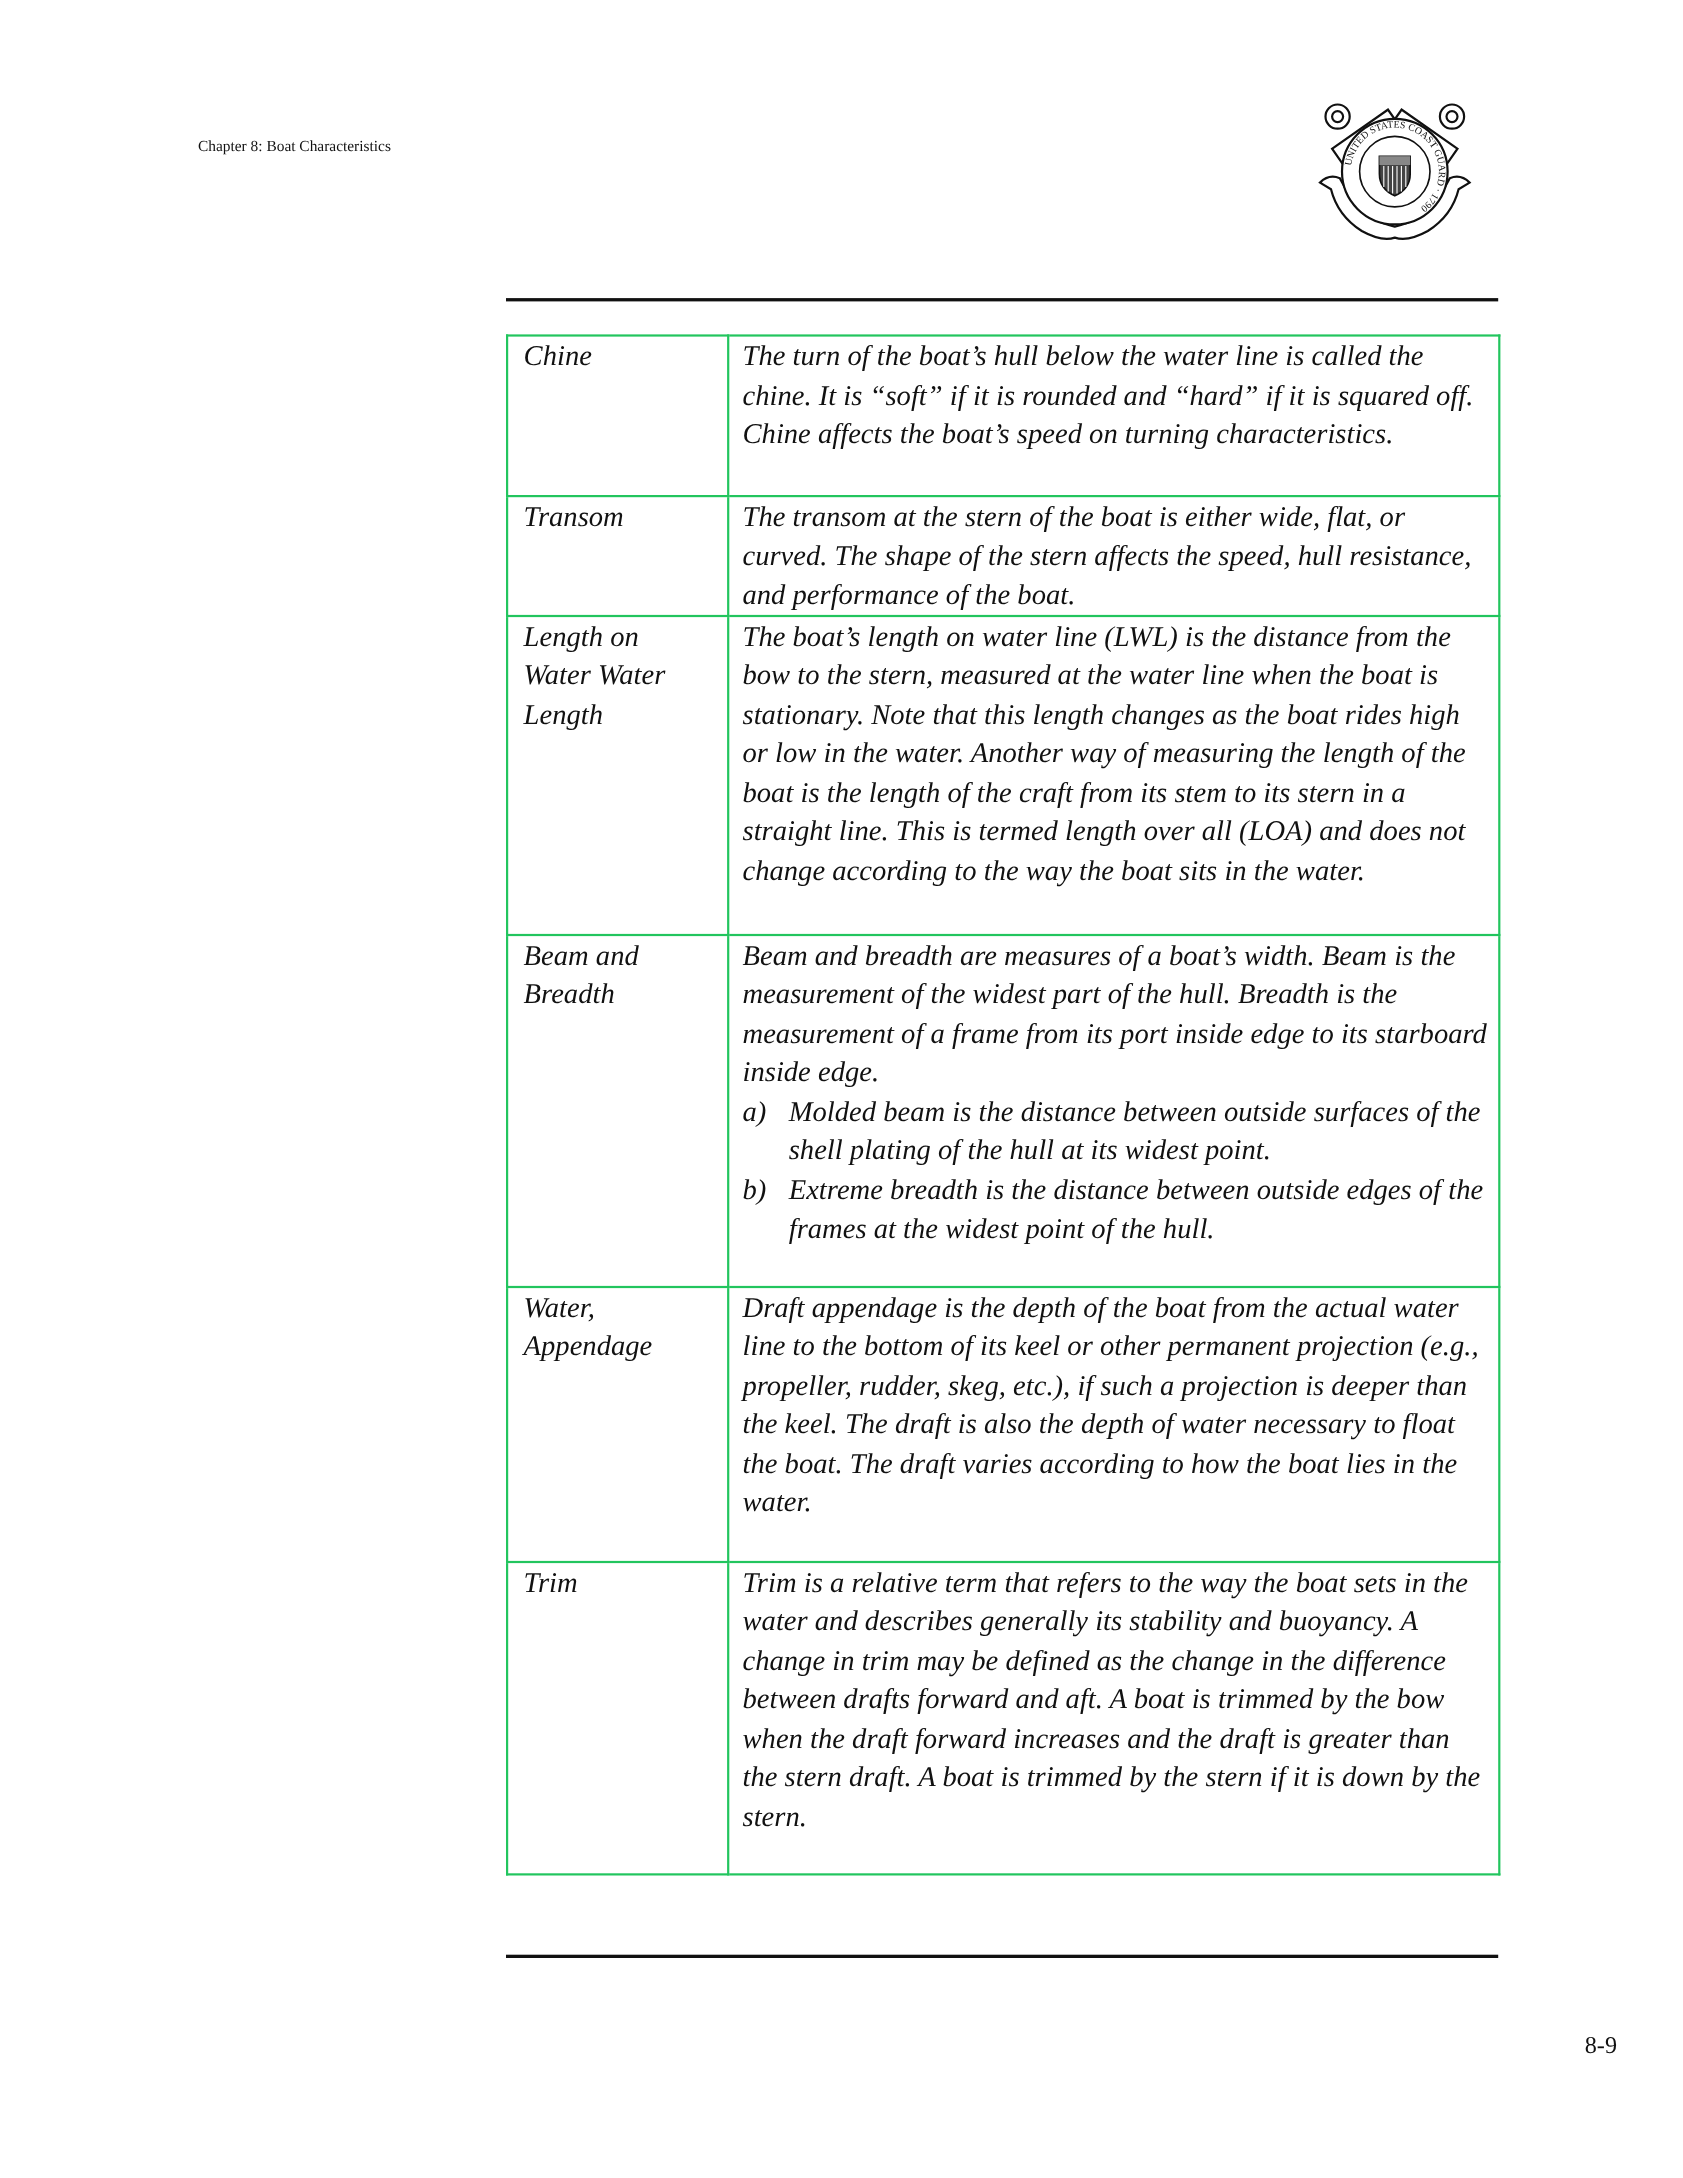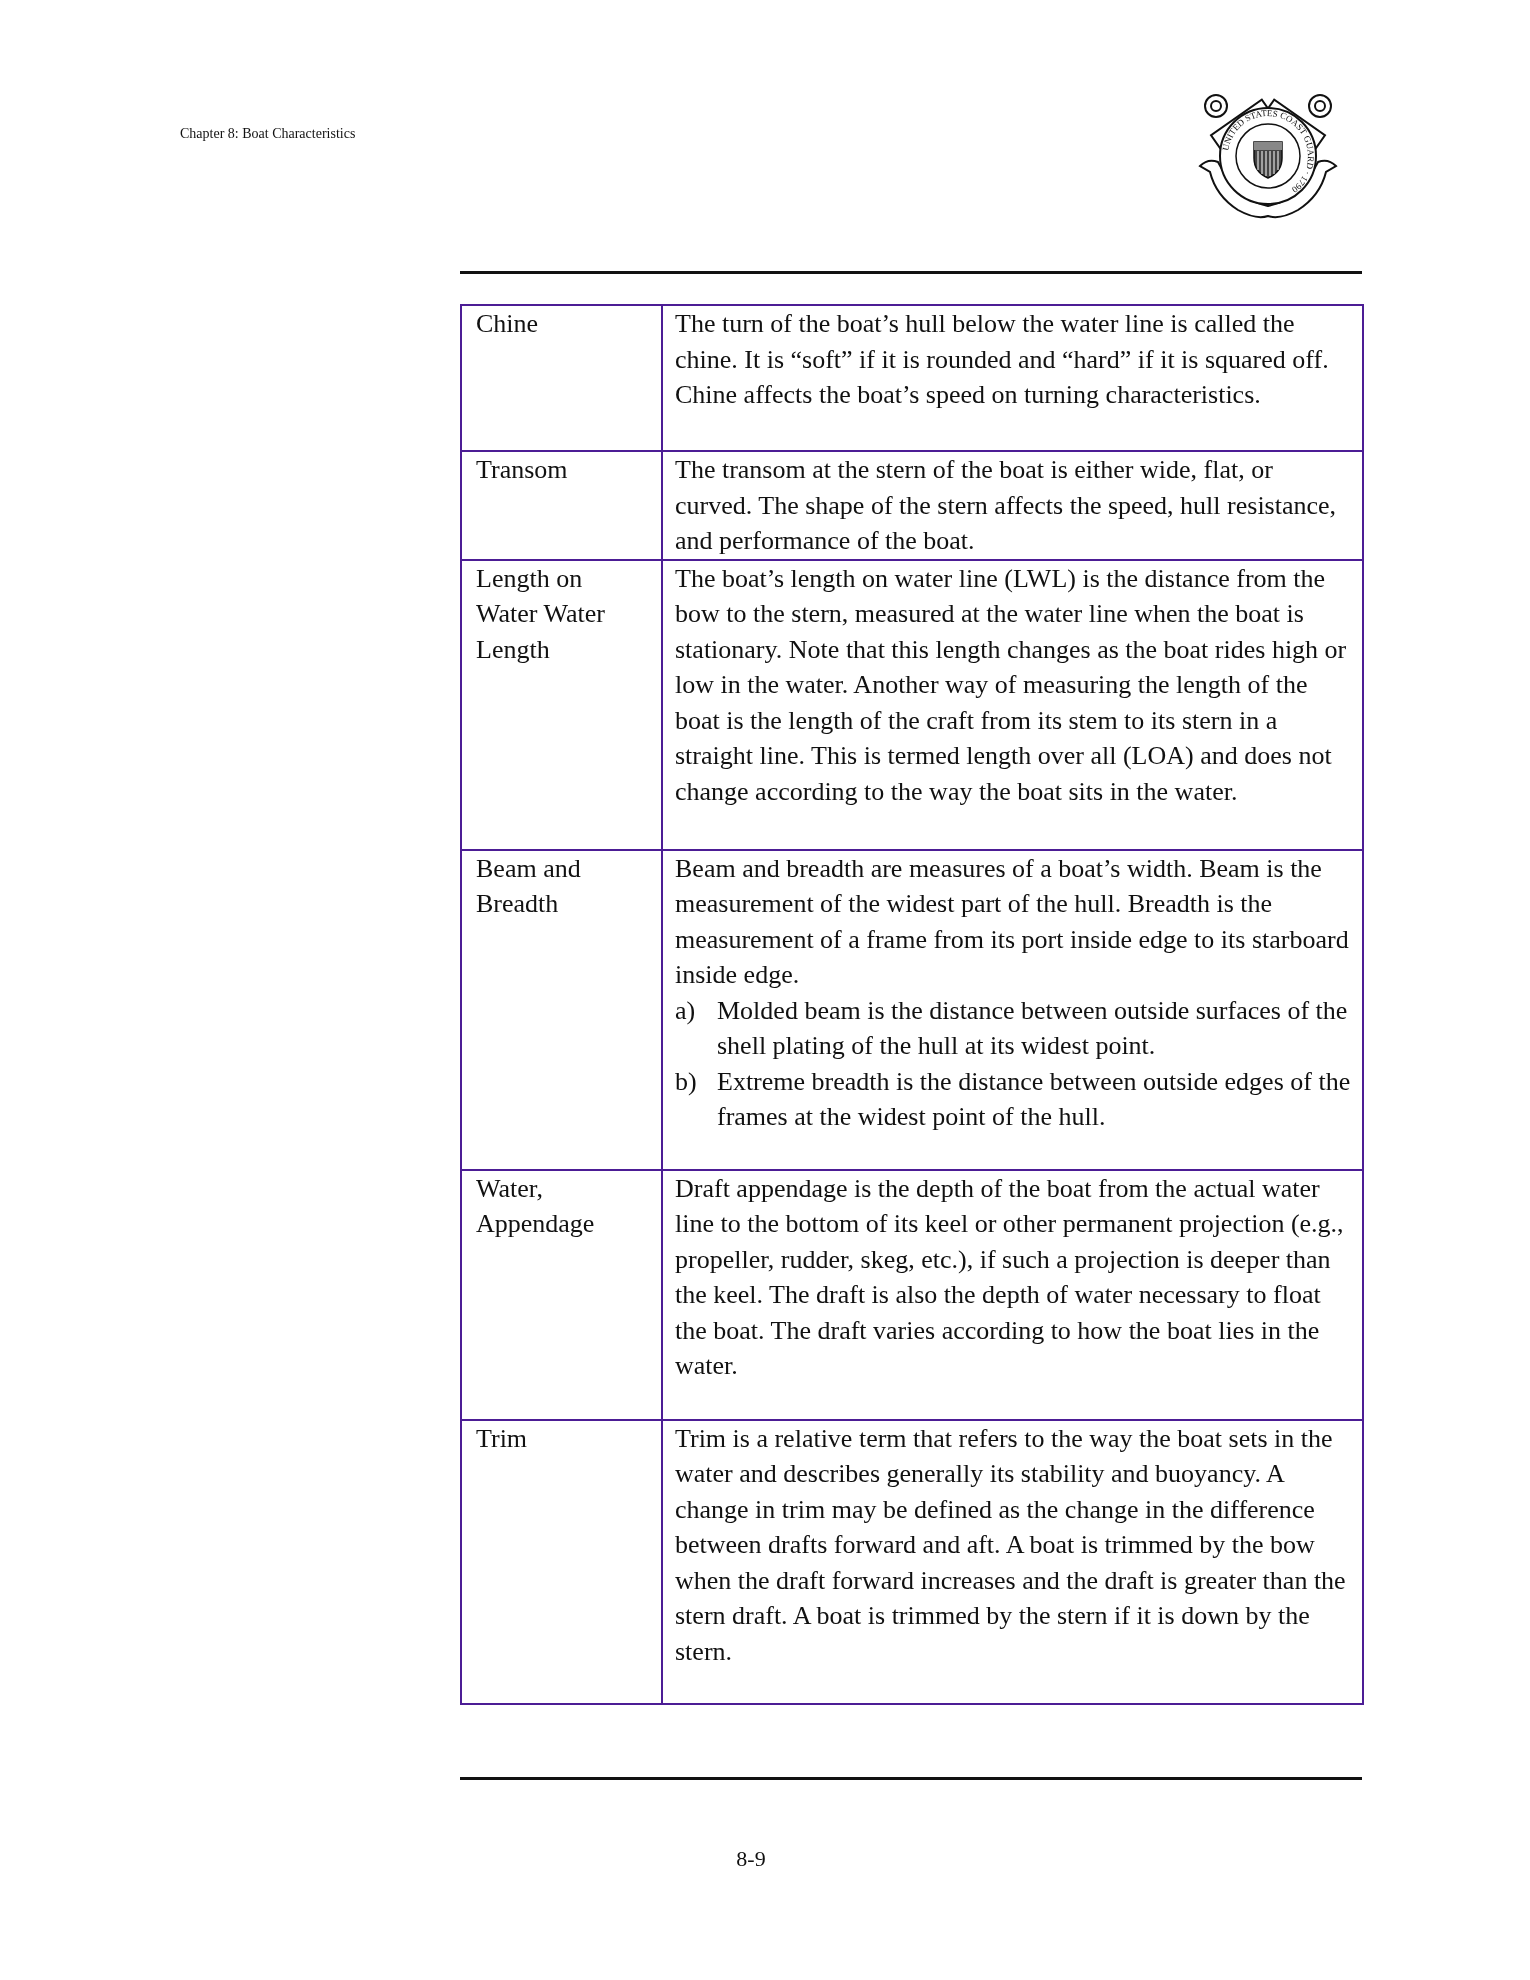--- a/index.html
+++ b/index.html
@@ -20,31 +20,32 @@
     .rule.top { top: 271px; }
     .rule.bottom { top: 1777px; }
     table.terms {
       position: absolute; left: 460px; top: 304px; width: 902px;
       border-collapse: collapse; table-layout: fixed;
       font-size: 26px; line-height: 35.5px;
     }
     table.terms col.c1 { width: 201px; }
     table.terms col.c2 { width: 701px; }
     table.terms td {
-      border: 2px solid #4c1d95; vertical-align: top;
+      border: 2px solid #22c55e; vertical-align: top;
       padding: 0 10px 0 12px;
+      font-style: italic;
     }
     table.terms td.term { padding-left: 14px; }
     .def p { margin: 0; }
     .def ol { margin: 0; padding: 0; list-style: none; }
     .def li { position: relative; padding-left: 42px; }
     .def li .marker { position: absolute; left: 0; top: 0; }
     .page-number {
-      position: absolute; left: 16px; width: 1470px; top: 1846px;
-      text-align: center; font-size: 22px;
+      position: absolute; left: 0; width: 1470px; top: 1846px;
+      text-align: right; font-size: 22px;
     }
   </style>
 </head>
 <body>
 
 <div class="running-head">Chapter 8:  Boat Characteristics</div>
 
 <div class="logo">
   <svg width="160" height="135" viewBox="0 0 160 135" xmlns="http://www.w3.org/2000/svg">
 

